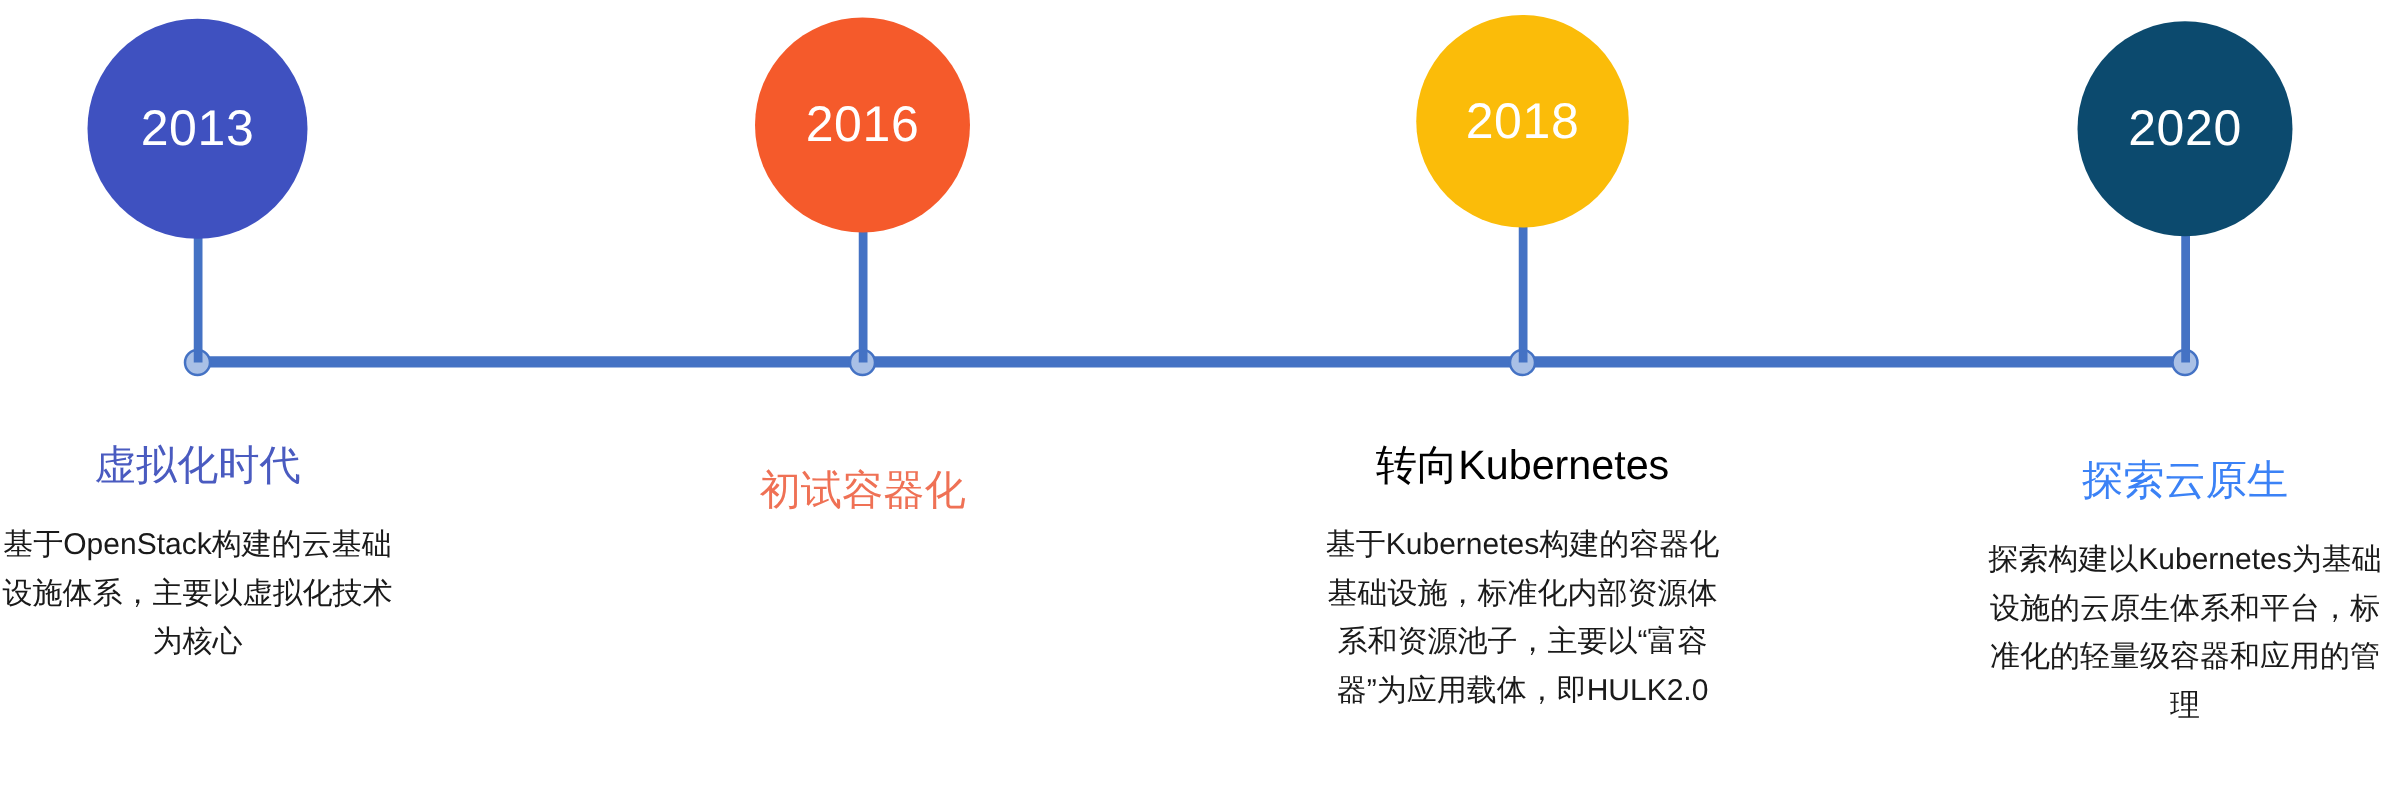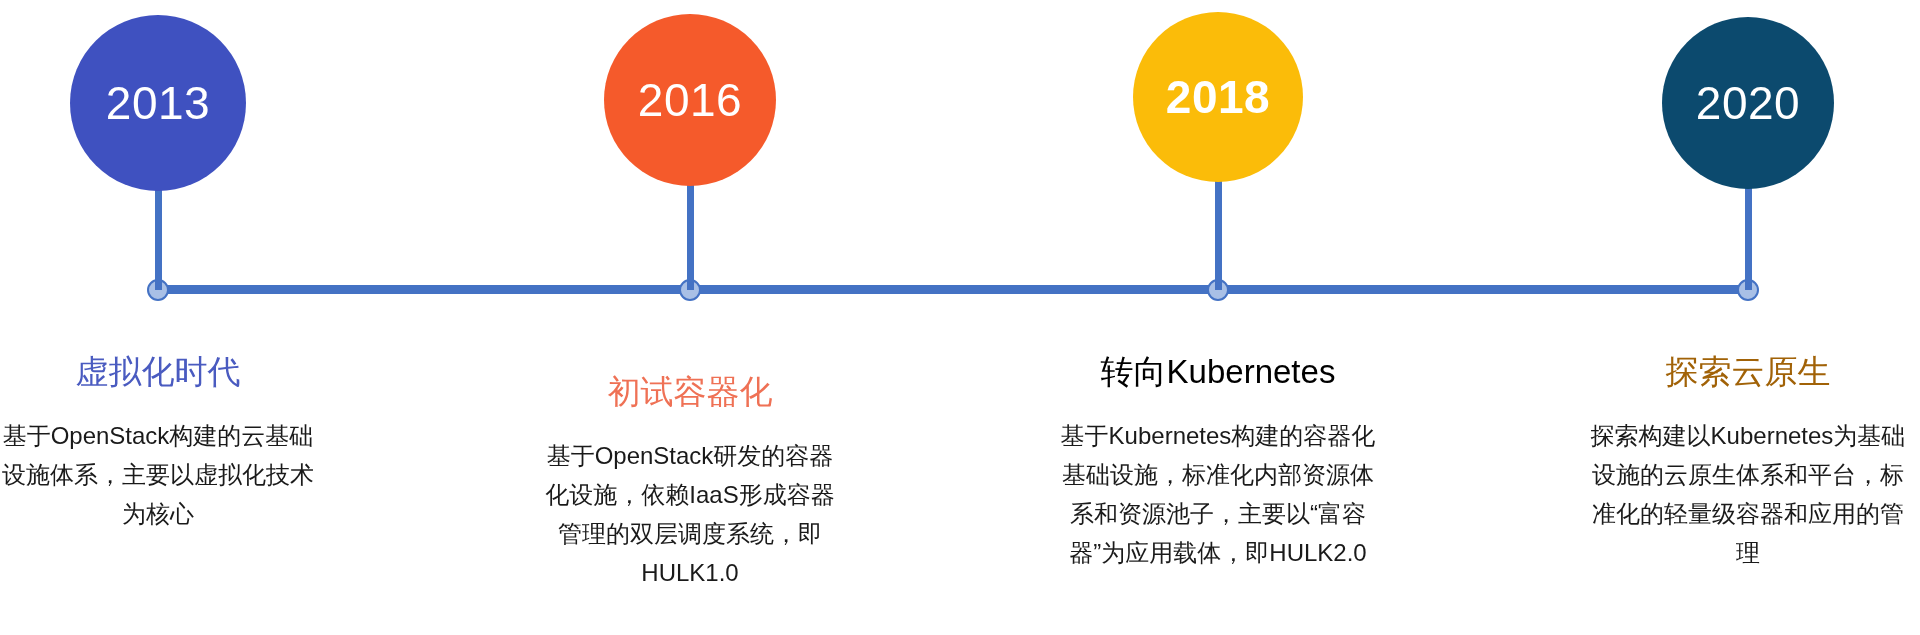--- a/index.html
+++ b/index.html
@@ -53,21 +53,21 @@
   }
 
   
   .year-bubble {
     position: absolute;
     border-radius: 50%;
     display: flex;
     align-items: center;
     justify-content: center;
     color: #ffffff;
-    font-size: 46px;
+    font-size: 40px;
     font-weight: 400;
     letter-spacing: 0.5px;
     user-select: none;
   }
 
   
   .column {
     position: absolute;
     text-align: center;
   }
@@ -106,39 +106,38 @@
       <div class="stem" style="left: 1218px; top: 180px; height: 110px;"></div>
       <div class="stem" style="left: 1748px; top: 187px; height: 103px;"></div>
     </div>
   <div id="bubbles-layer">
       <div class="year-bubble" style="width: 176px; height: 176px; left: 70px; top: 15px; background: rgb(63, 81, 192);">
         <span>2013</span>
       </div>
       <div class="year-bubble" style="width: 172px; height: 172px; left: 604px; top: 14px; background: rgb(245, 90, 43);">
         <span>2016</span>
       </div>
-      <div class="year-bubble" style="width: 170px; height: 170px; left: 1133px; top: 12px; background: rgb(251, 188, 9); font-weight: bold;">
+      <div class="year-bubble" style="width: 170px; height: 170px; left: 1133px; top: 12px; background: rgb(251, 188, 9);">
         <span>2018</span>
       </div>
       <div class="year-bubble" style="width: 172px; height: 172px; left: 1662px; top: 17px; background: #0c4a6e;">
         <span>2020</span>
       </div>
     </div>
   <div id="columns-layer">
       <div class="column" style="width: 330px; left: -7px; top: 352px;">
         <div class="column-title" style="color: rgb(74, 91, 192);">虚拟化时代</div>
         <div class="column-body">基于OpenStack构建的云基础设施体系，主要以虚拟化技术为核心</div>
       </div>
       <div class="column" style="width: 310px; left: 535px; top: 352px;">
         <div class="column-title" style="color: rgb(239, 113, 85); margin-top: 20px;">初试容器化</div>
-        <div class="column-body">基于OpenStack研发的容器化设施，依赖IaaS形成容器管理的双层调度系统，即HULK1.0</div>
       </div>
       <div class="column" style="width: 320px; left: 1058px; top: 352px;">
         <div class="column-title" style="color: #000000;">转向Kubernetes</div>
         <div class="column-body">基于Kubernetes构建的容器化基础设施，标准化内部资源体系和资源池子，主要以“富容器”为应用载体，即HULK2.0</div>
       </div>
       <div class="column" style="width: 320px; left: 1588px; top: 352px;">
-        <div class="column-title" style="color: #a16207;">探索云原生</div>
+        <div class="column-title" style="color: #3b82f6; margin-top: 12px;">探索云原生</div>
         <div class="column-body">探索构建以Kubernetes为基础设施的云原生体系和平台，标准化的轻量级容器和应用的管理</div>
       </div>
     </div>
 
 </div>
 
 </body></html>

